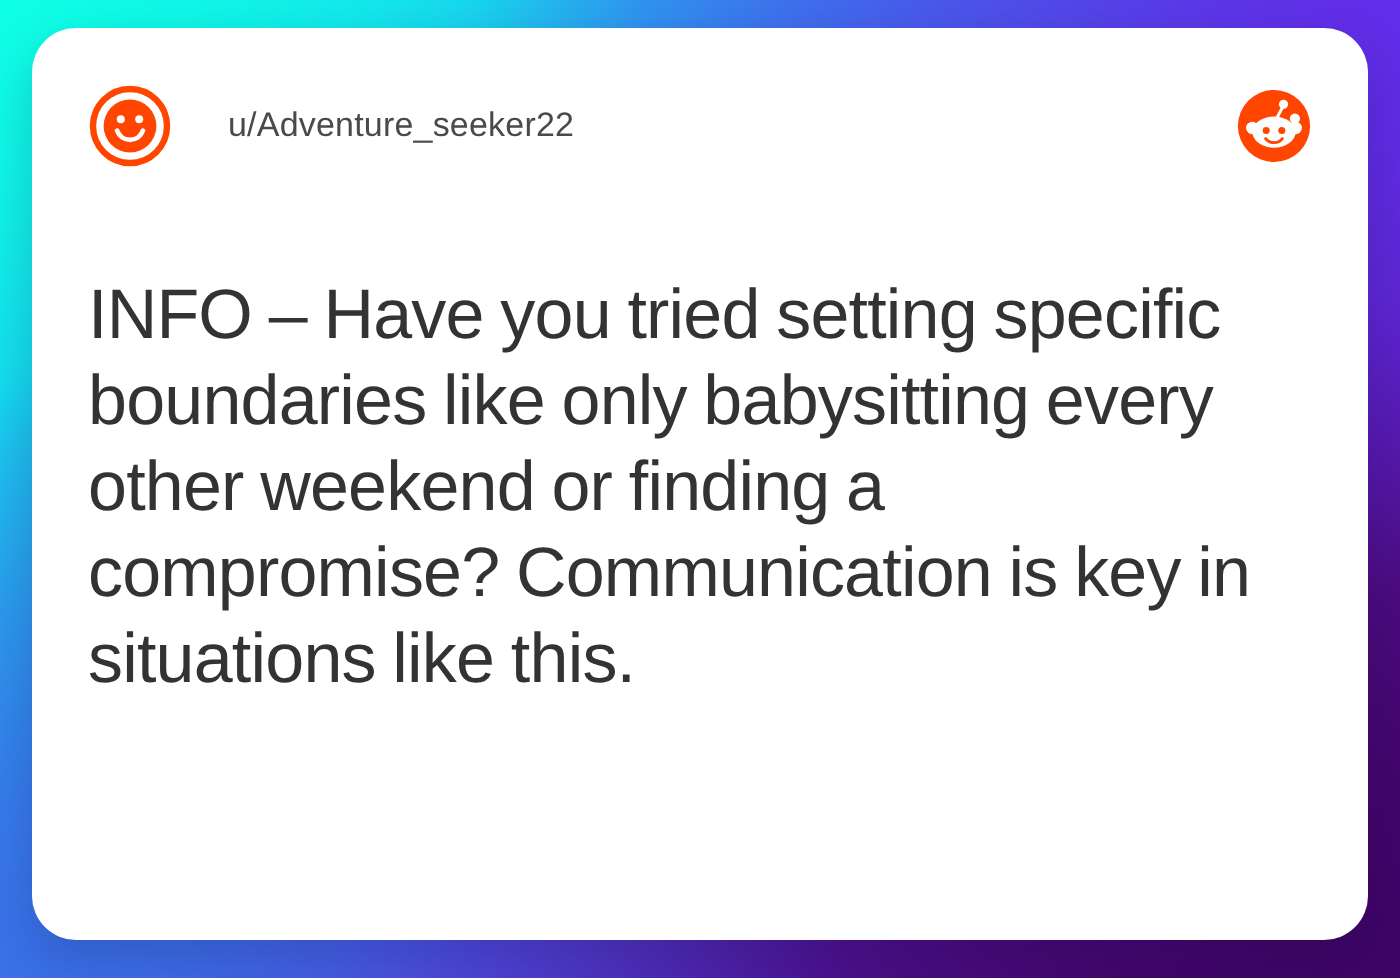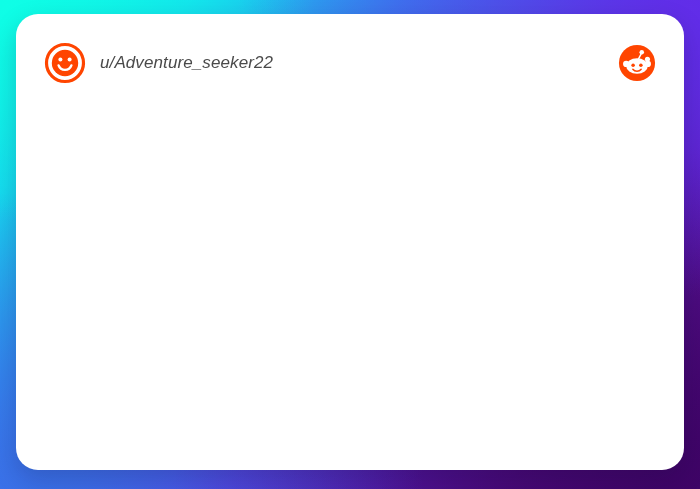--- a/index.html
+++ b/index.html
@@ -60,22 +60,21 @@
   .card-header {
     display: flex;
     align-items: center;
     justify-content: space-between;
     height: 50px;
   }
 
   .user-block {
     display: flex;
     align-items: center;
-    gap: 14px;
-    font-style: italic;
+    gap: 28px;
   }
 
   .avatar {
     width: 42px;
     height: 42px;
     flex: 0 0 42px;
     display: block;
   }
 
   .username {
@@ -132,16 +131,17 @@
         <path d="M15.6 26.6 a5.6 5.6 0 0 0 8.8 0" fill="none" stroke="#FF4500" stroke-width="1.5" stroke-linecap="round"></path>
         <circle cx="31.0" cy="16.1" r="2.7" fill="#FFFFFF"></circle>
         <circle cx="8.6" cy="21.0" r="3.3" fill="#FFFFFF"></circle>
         <circle cx="31.4" cy="21.0" r="3.3" fill="#FFFFFF"></circle>
         <circle cx="25.0" cy="8.6" r="2.4" fill="#FFFFFF"></circle>
         <path d="M25.0 9.2 L21.6 15.6" stroke="#FFFFFF" stroke-width="1.6" stroke-linecap="round"></path>
       </svg>
 
     </div>
 
+    <div class="quote-body">INFO – Have you tried setting specific boundaries like only babysitting every other weekend or finding a compromise? Communication is key in situations like this.</div>
 
   </div>
 
 </div>
 
 </body></html>

